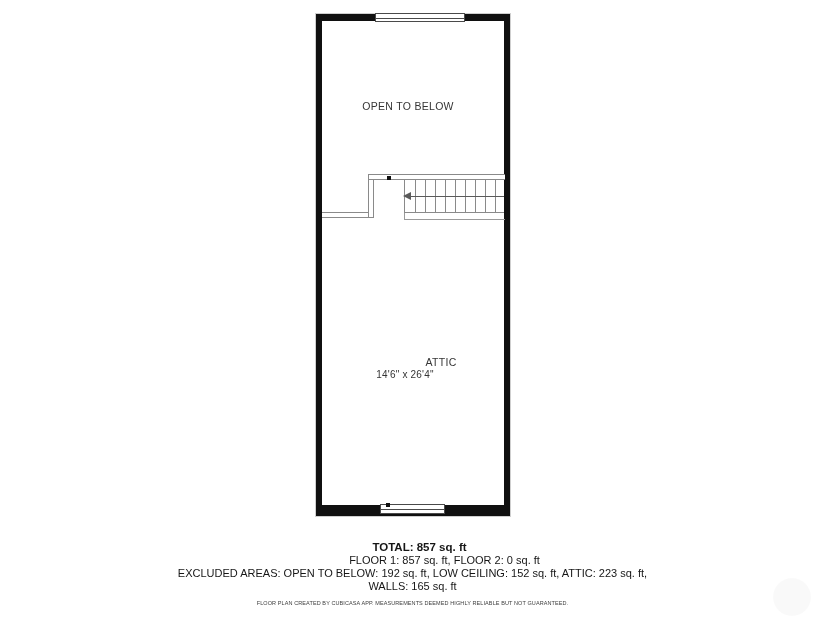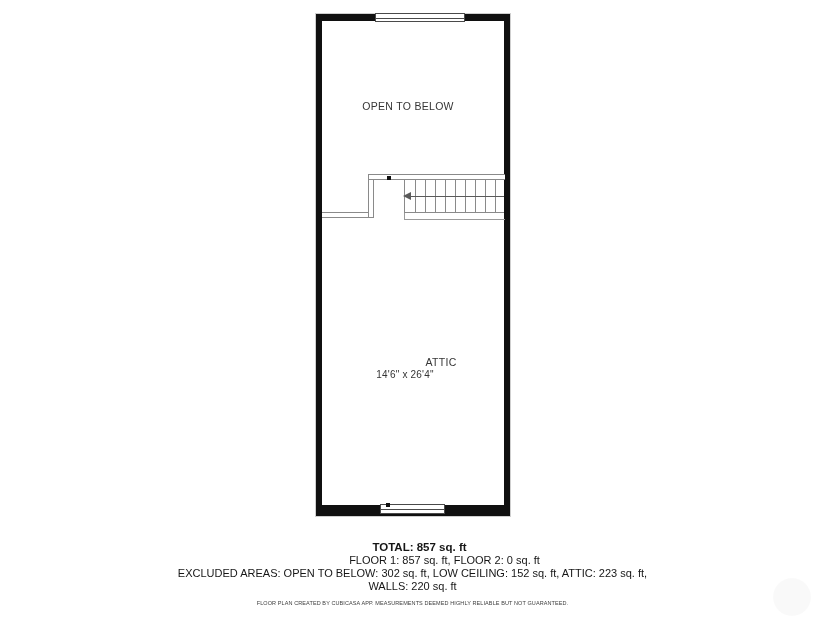--- a/index.html
+++ b/index.html
@@ -175,18 +175,18 @@
 
   <div id="dot-stair" class="wall-dot"></div>
   <div id="dot-bottom" class="wall-dot"></div>
 
   <div id="label-open-to-below" class="room-label">OPEN TO BELOW</div>
   <div id="label-attic" class="room-label">ATTIC</div>
   <div id="label-attic-dims" class="room-label">14'6" x 26'4"</div>
 
   <div id="summary-total" class="summary-line">TOTAL: 857 sq. ft</div>
   <div id="summary-floors" class="summary-line">FLOOR 1: 857 sq. ft, FLOOR 2: 0 sq. ft</div>
-  <div id="summary-excluded" class="summary-line">EXCLUDED AREAS: OPEN TO BELOW: 302 sq. ft, LOW CEILING: 152 sq. ft, ATTIC: 223 sq. ft,</div>
-  <div id="summary-walls" class="summary-line">WALLS: 220 sq. ft</div>
+  <div id="summary-excluded" class="summary-line">EXCLUDED AREAS: OPEN TO BELOW: 192 sq. ft, LOW CEILING: 152 sq. ft, ATTIC: 223 sq. ft,</div>
+  <div id="summary-walls" class="summary-line">WALLS: 165 sq. ft</div>
   <div id="summary-disclaimer" class="summary-line">FLOOR PLAN CREATED BY CUBICASA APP. MEASUREMENTS DEEMED HIGHLY RELIABLE BUT NOT GUARANTEED.</div>
 
   <div id="watermark-circle"></div>
 </div>
 
 </body></html>

